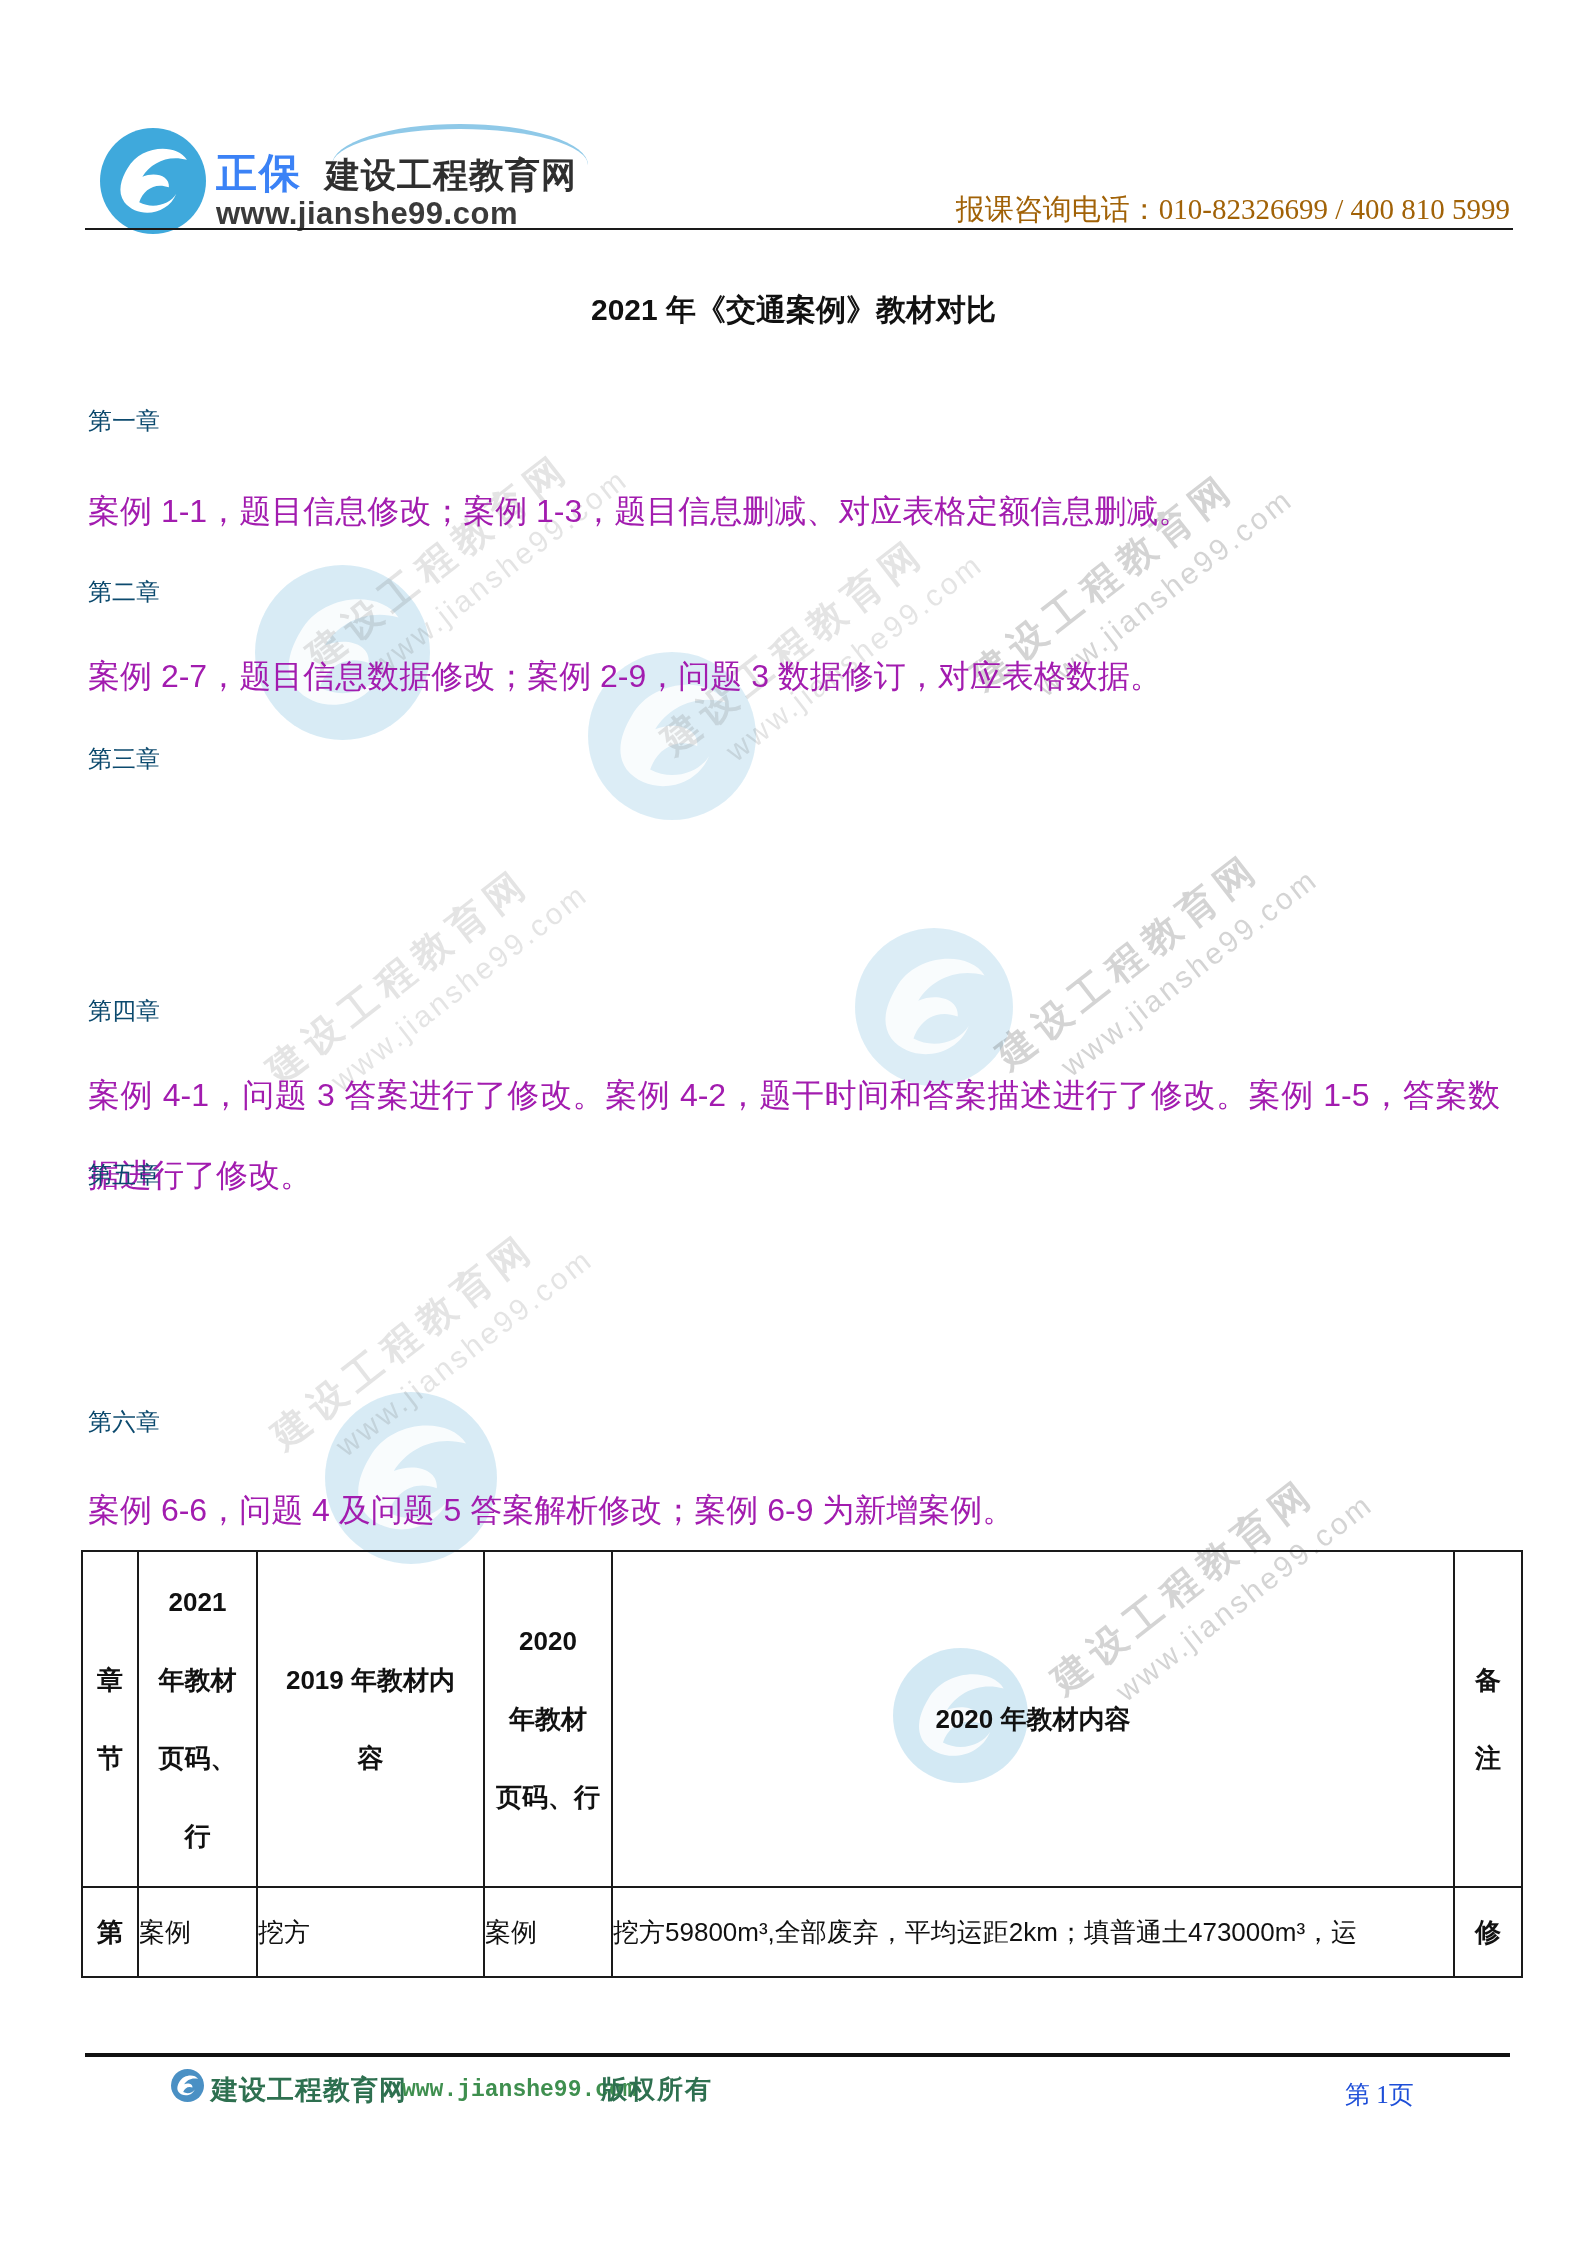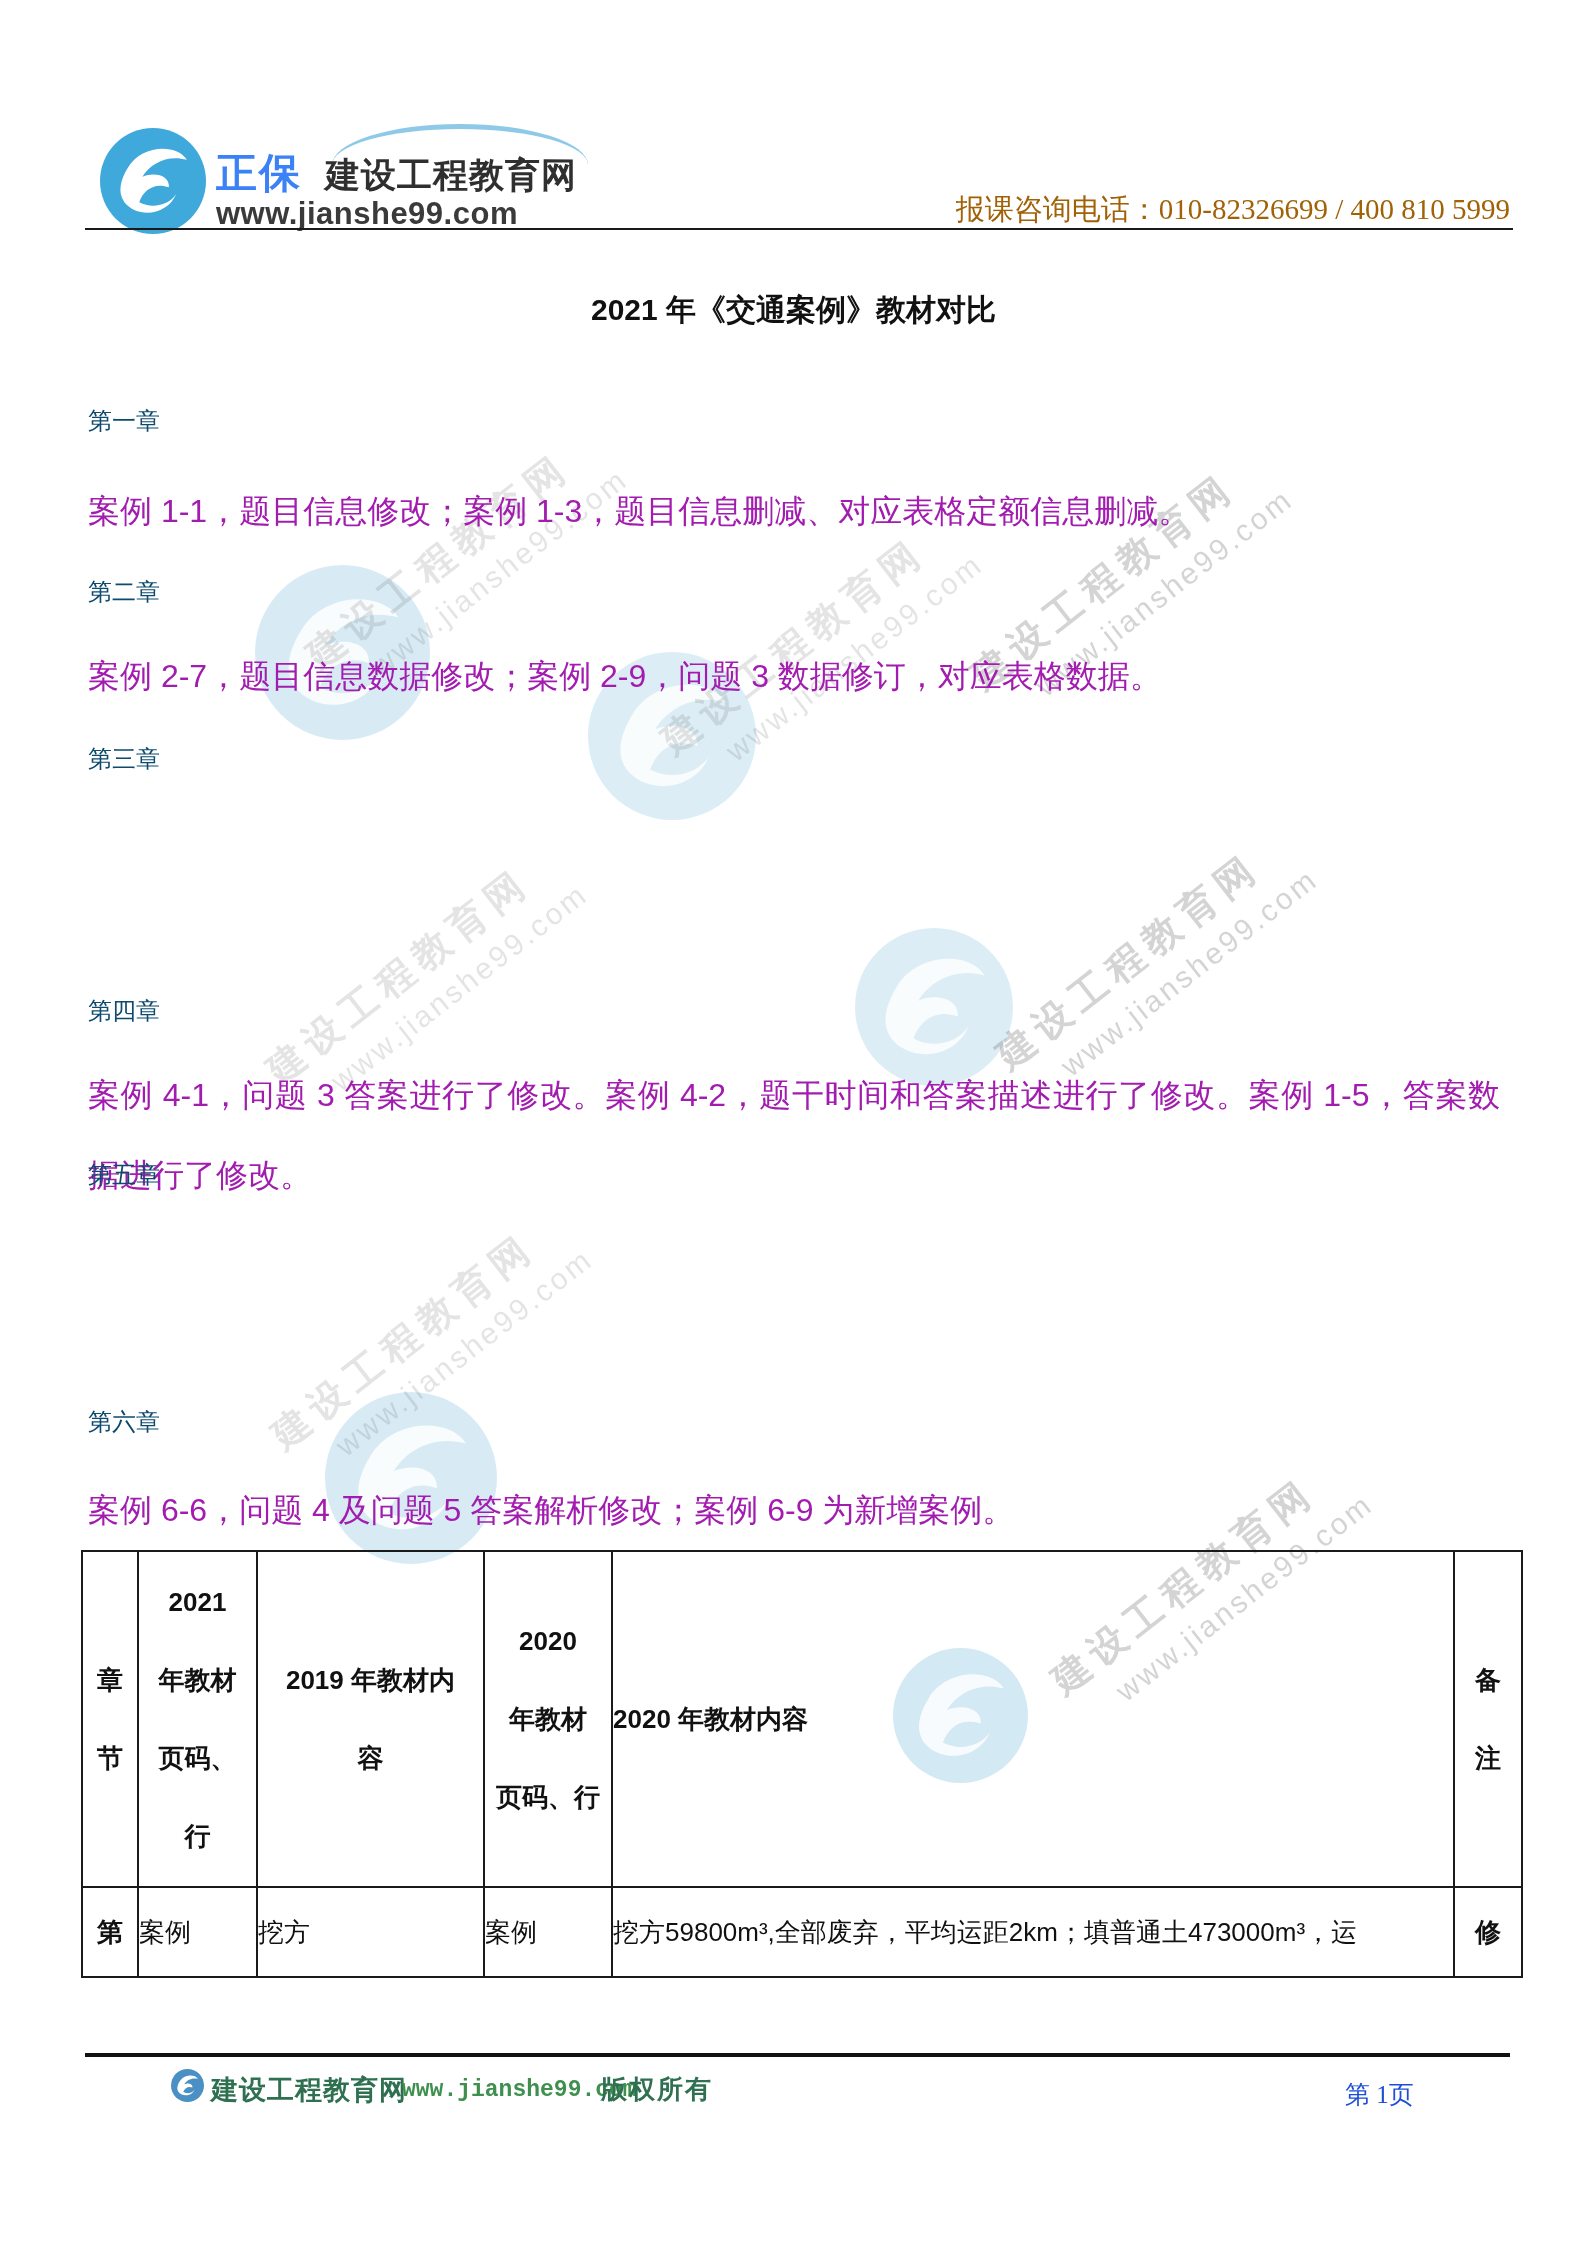--- a/index.html
+++ b/index.html
@@ -23,21 +23,21 @@
   #h1{top:405px;} #b1{top:471px;}
   #h2{top:576px;} #b2{top:636px;}
   #h3{top:743px;} #b3{top:805px;}
   #h4{top:995px;} #b4{top:1055px;}
   #h5{top:1159px;} #b5{top:1222px;}
   #h6{top:1406px;} #b6{top:1470px;}
   
   .cmp-table{position:absolute;left:81px;top:1550px;width:1440px;border-collapse:collapse;table-layout:fixed;z-index:2;}
   .cmp-table th,.cmp-table td{border:2px solid #1a1a1a;font-size:26px;color:#111;vertical-align:middle;padding:0;}
   .cmp-table th{font-weight:700;line-height:78px;white-space:pre-line;text-align:center;height:334px;}
-  .cmp-table th.th-left{text-align:left;padding-left:0;}
+  .cmp-table th.th-left{text-align:center;padding-left:0;}
   .cmp-table td{height:88px;}
   .td-center{text-align:center;}
   .td-bold{font-weight:700;}
   .td-pad{padding-left:12px;}
   .td-content{padding-left:10px;line-height:1.25;}
   .td-remark{color:#f50000;font-weight:700;text-align:center;}
   col.c1{width:56px;} col.c2{width:119px;} col.c3{width:227px;}
   col.c4{width:128px;} col.c5{width:842px;} col.c6{width:68px;}
   
   .wm{position:absolute;transform:rotate(-38deg);z-index:0;white-space:nowrap;color:rgba(95,95,95,0.17);}

